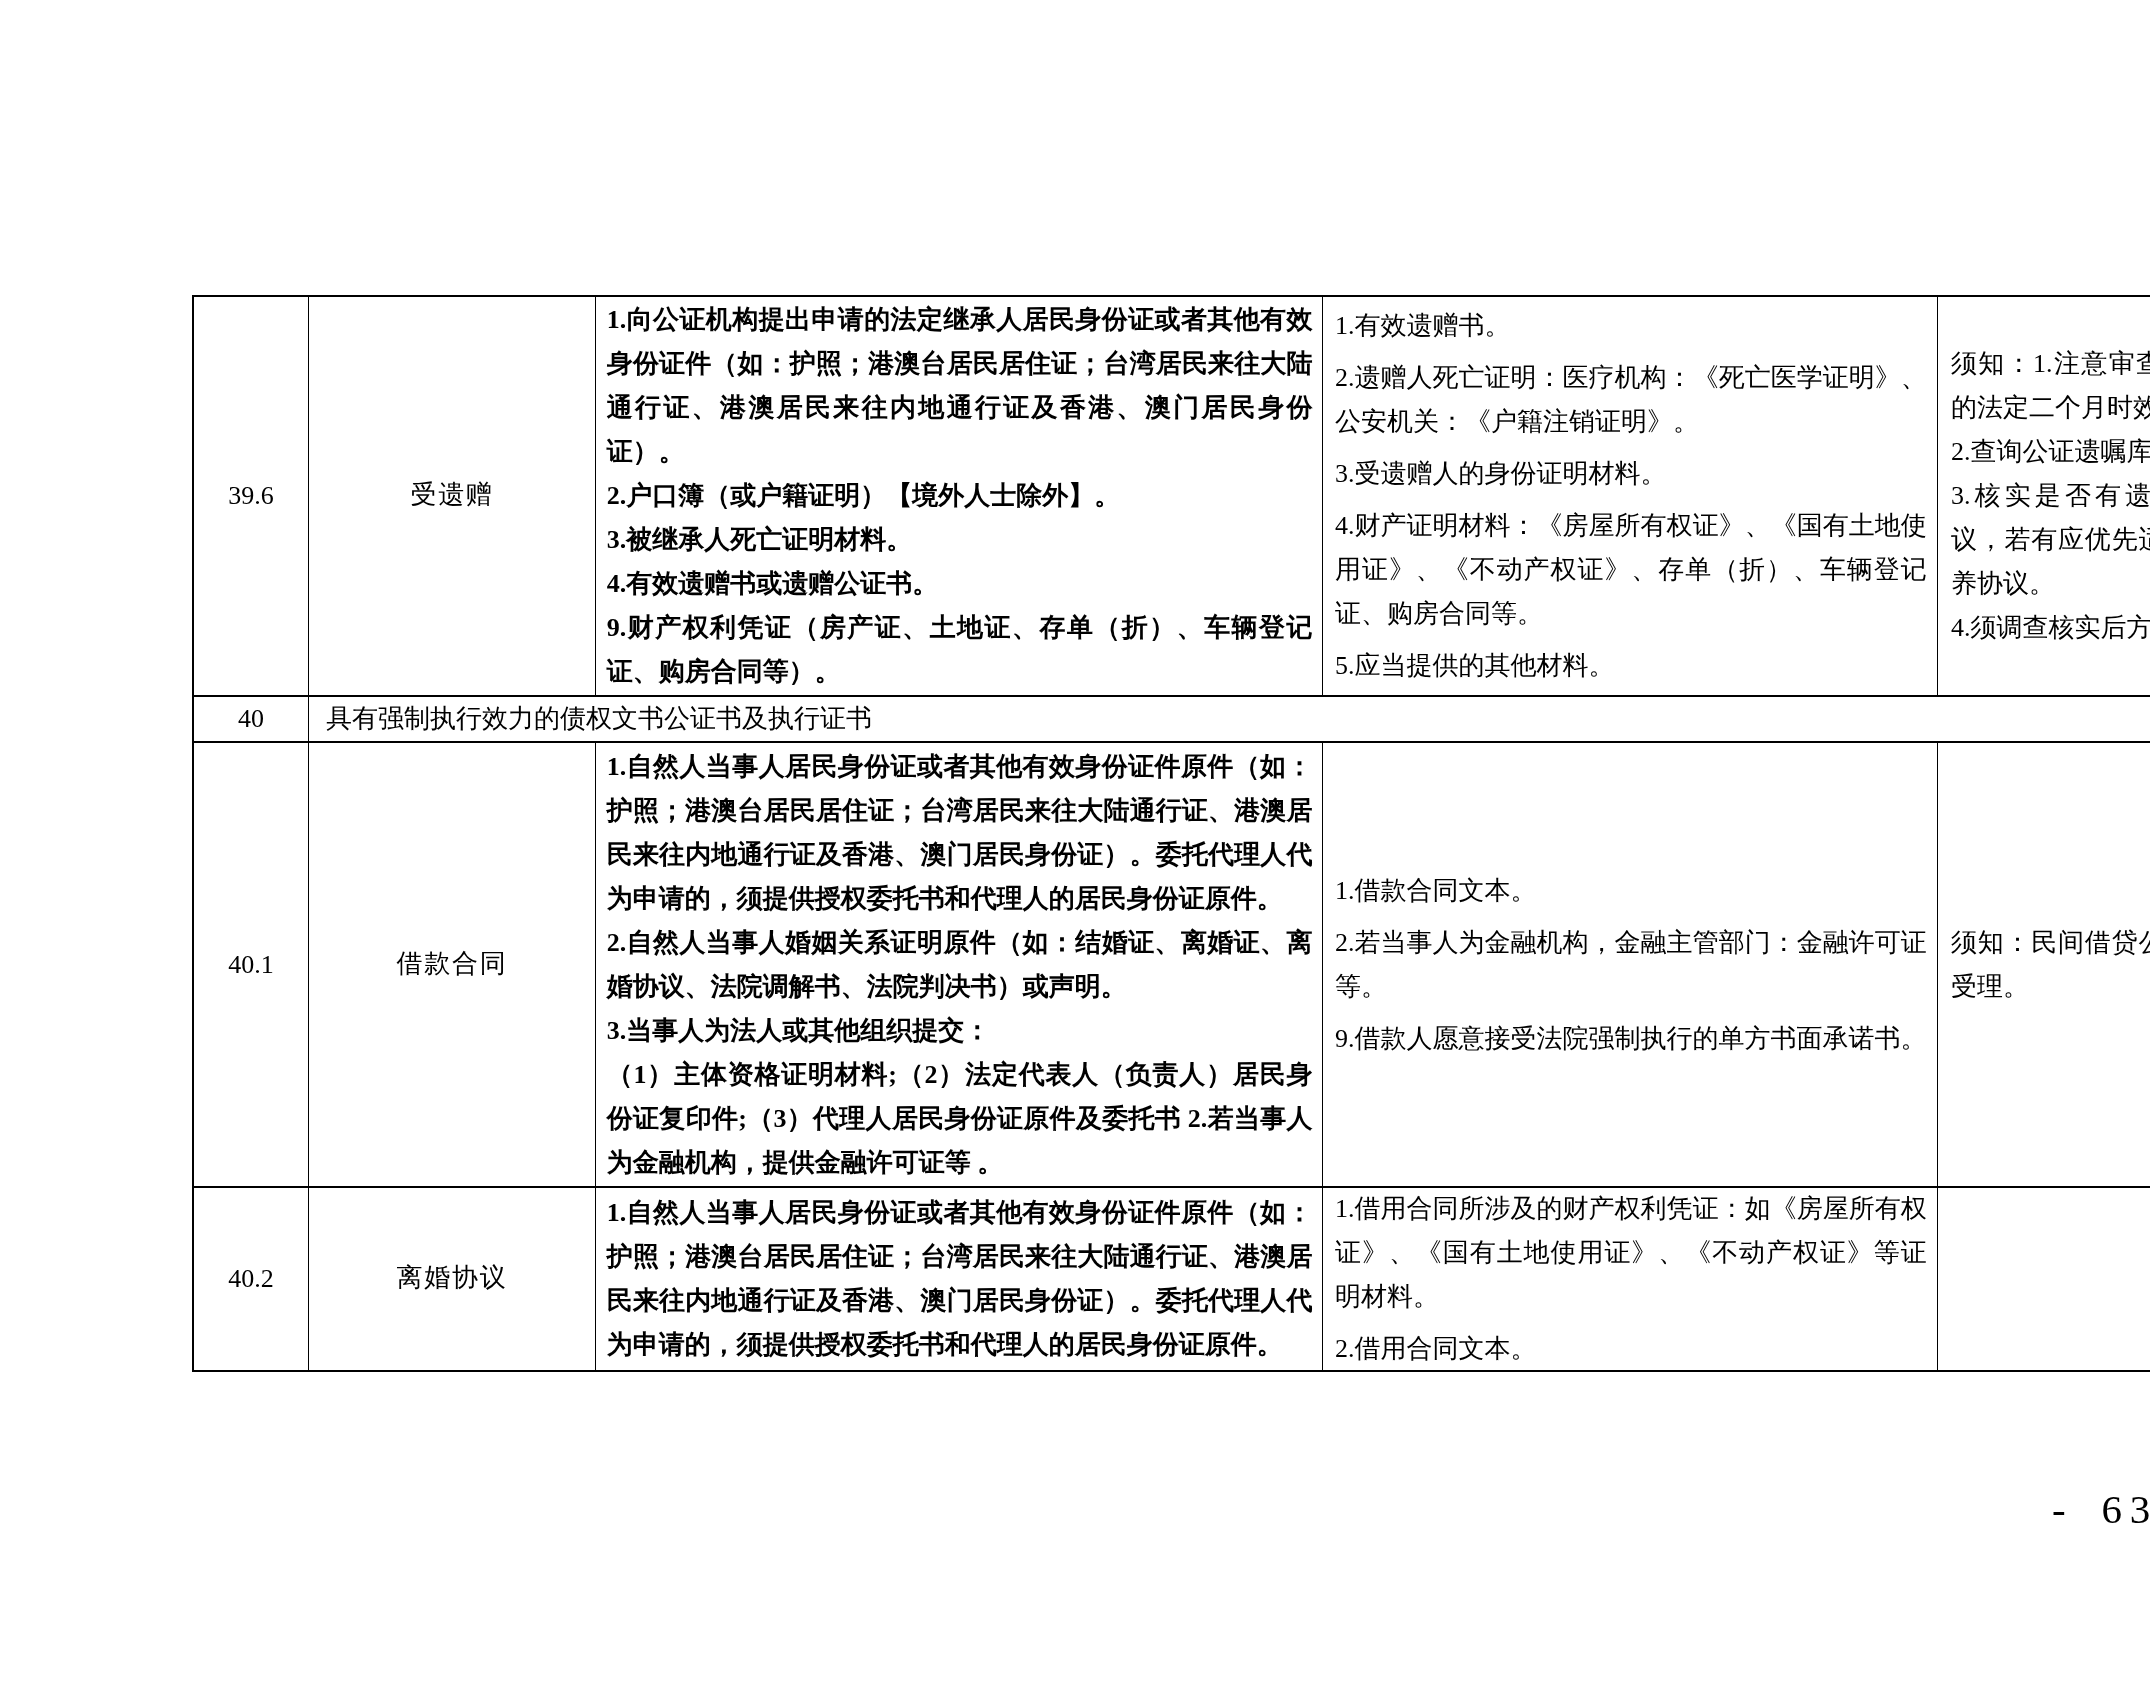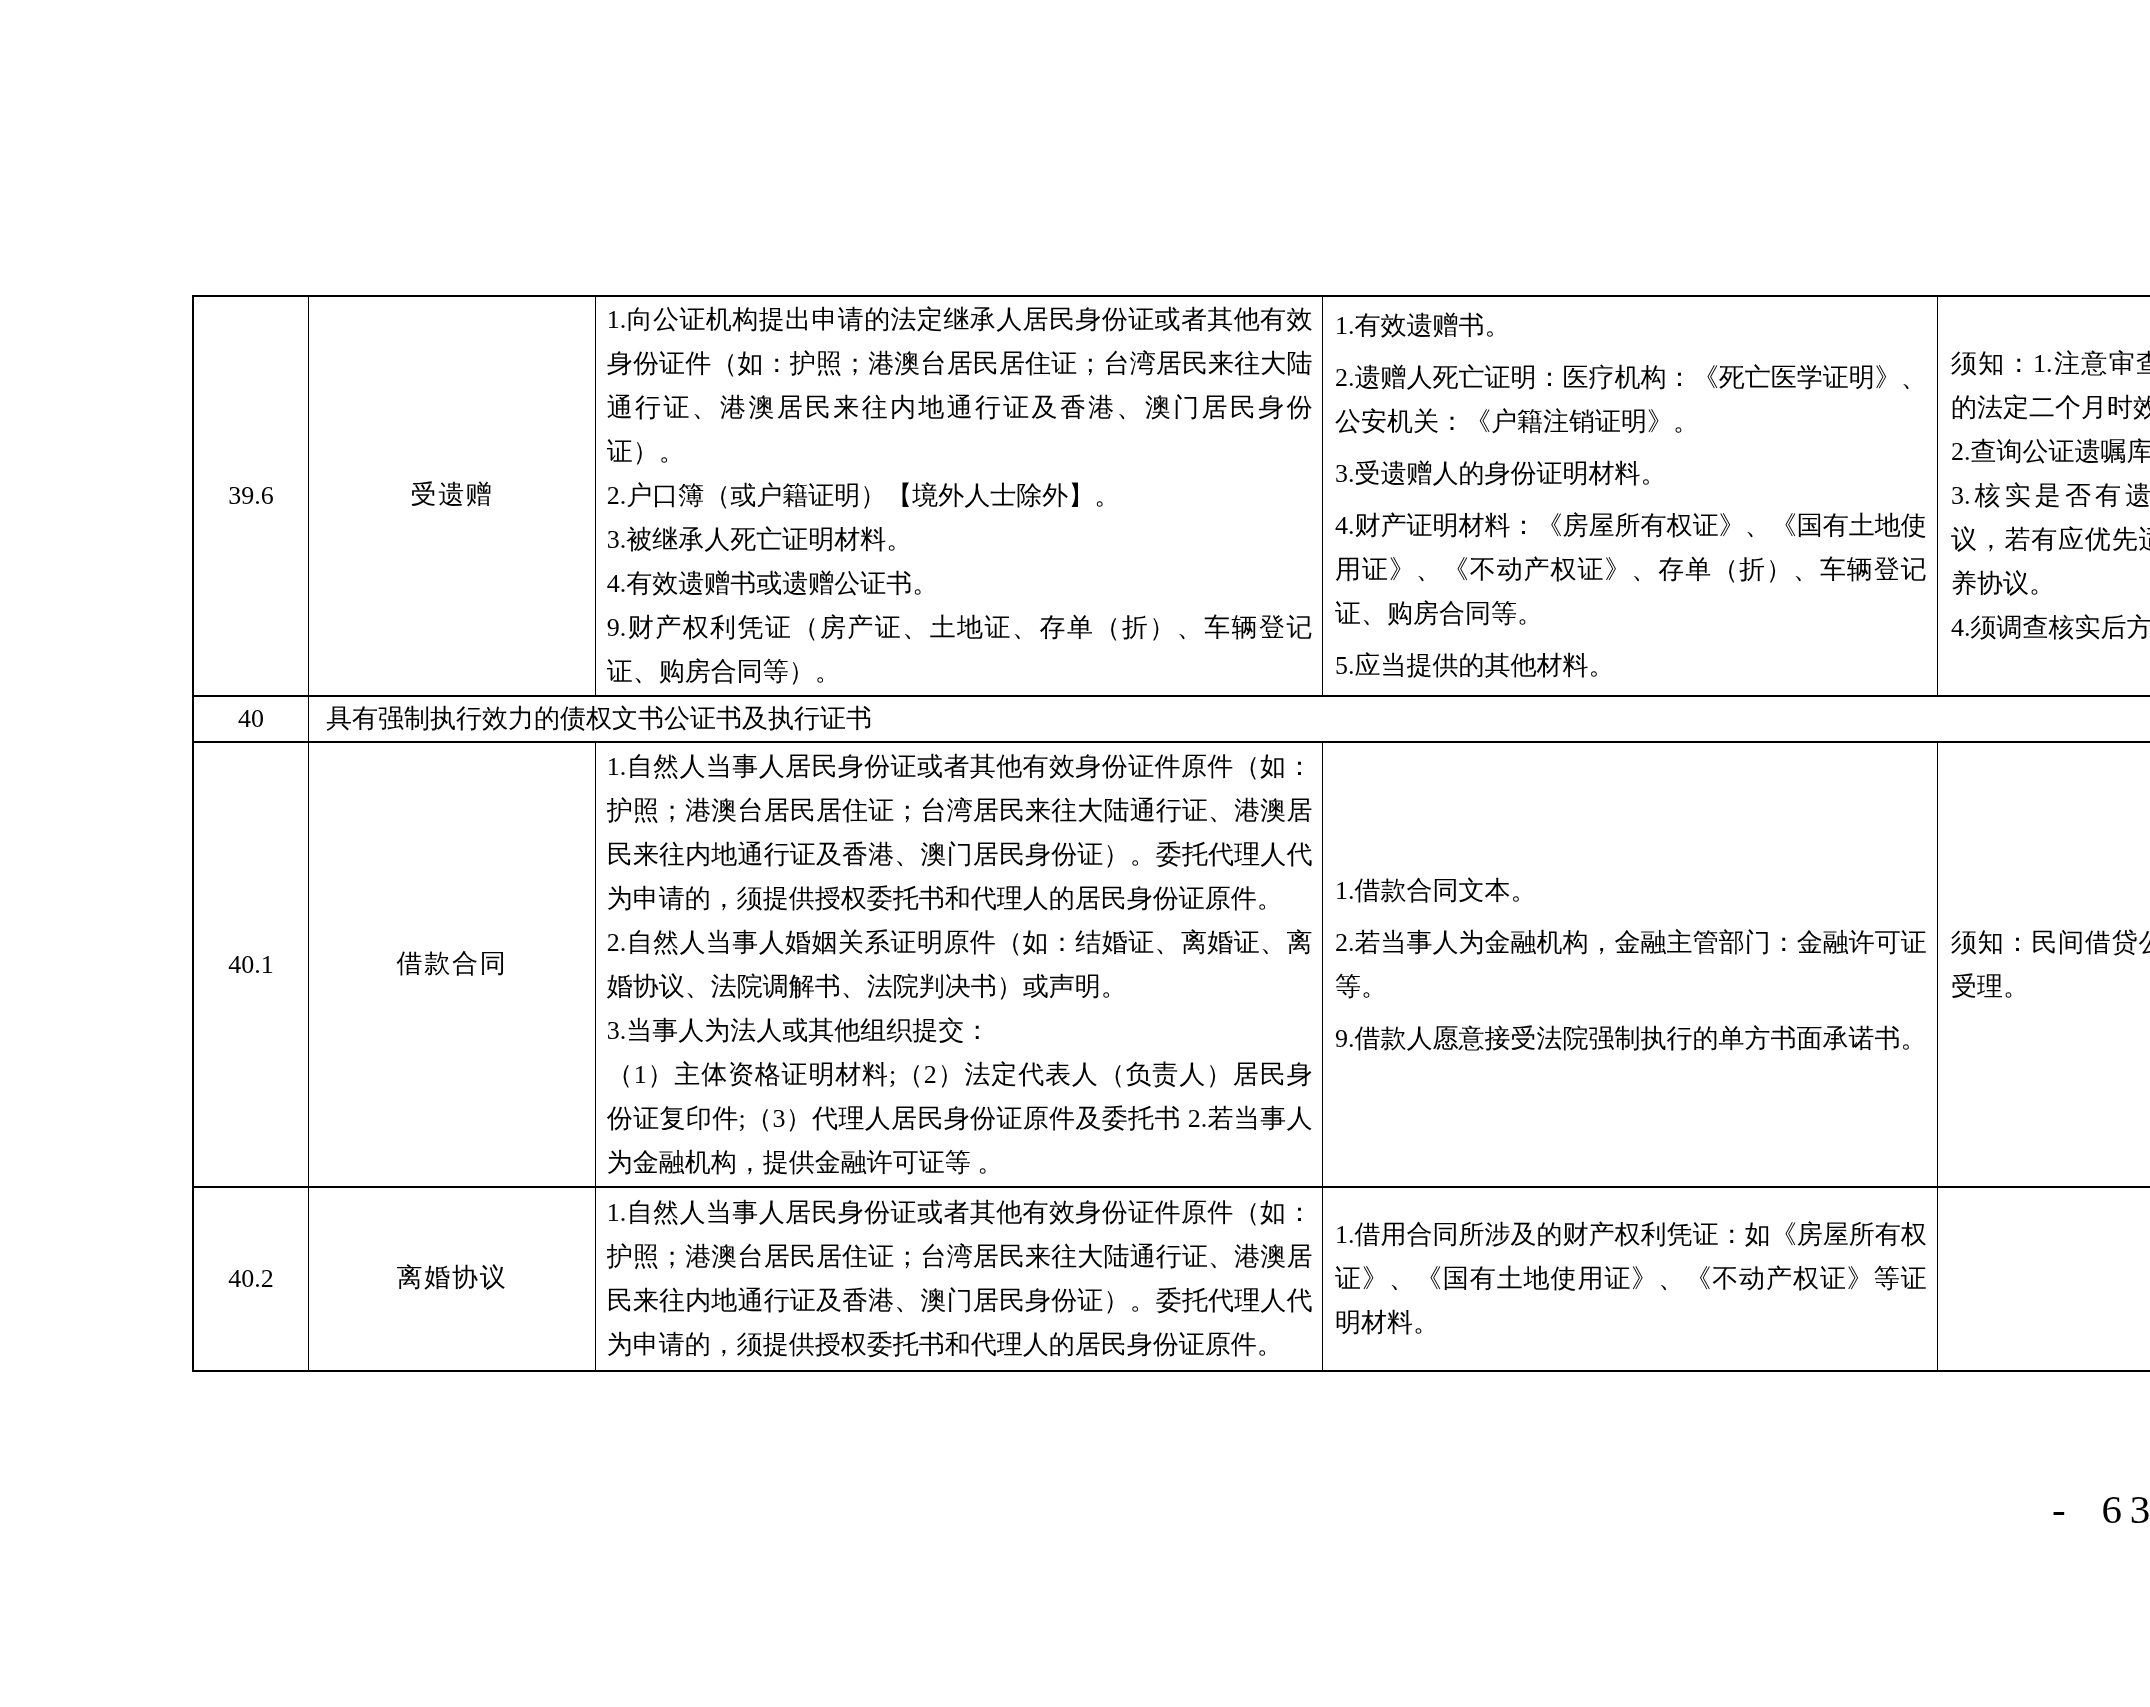--- a/index.html
+++ b/index.html
@@ -43,21 +43,21 @@
   .c-num {
     align-items: center;
     text-align: center;
   }
   .c-name {
     align-items: center;
     text-align: center;
     letter-spacing: 1.7px;
     font-family: Liberation Mono, monospace;
   }
-  .c-docs  { padding: 0 9.5px 0 10.8px; }
+  .c-docs  { padding: 0 9.5px 0 10.8px; font-weight: bold; }
   .c-mats  { padding: 0 10.3px 0 12px; gap: 8px; }
   .c-notes { padding: 0 9.5px 0 13px; }
   .c-section {
     grid-column: 2 / 6;
     padding-left: 17px;
     justify-content: center;
   }
   .para {
     text-align: justify;
     text-justify: inter-character;
@@ -141,19 +141,20 @@
     <span>40.2</span>
   </div>
   <div class="cell c-name">
     <span>离婚协议</span>
   </div>
   <div class="cell c-docs">
       <div class="para">1.自然人当事人居民身份证或者其他有效身份证件原件（如：护照；港澳台居民居住证；台湾居民来往大陆通行证、港澳居民来往内地通行证及香港、澳门居民身份证）。委托代理人代为申请的，须提供授权委托书和代理人的居民身份证原件。</div>
     </div>
   <div class="cell c-mats">
       <div class="para">1.借用合同所涉及的财产权利凭证：如《房屋所有权证》、《国有土地使用证》、《不动产权证》等证明材料。</div>
+      <div class="para">2.借用合同文本。</div>
     </div>
   <div class="cell c-notes last-col"></div>
 
 </div>
 
 <div class="page-number">- 63 -</div>
 
 
 </body></html>

